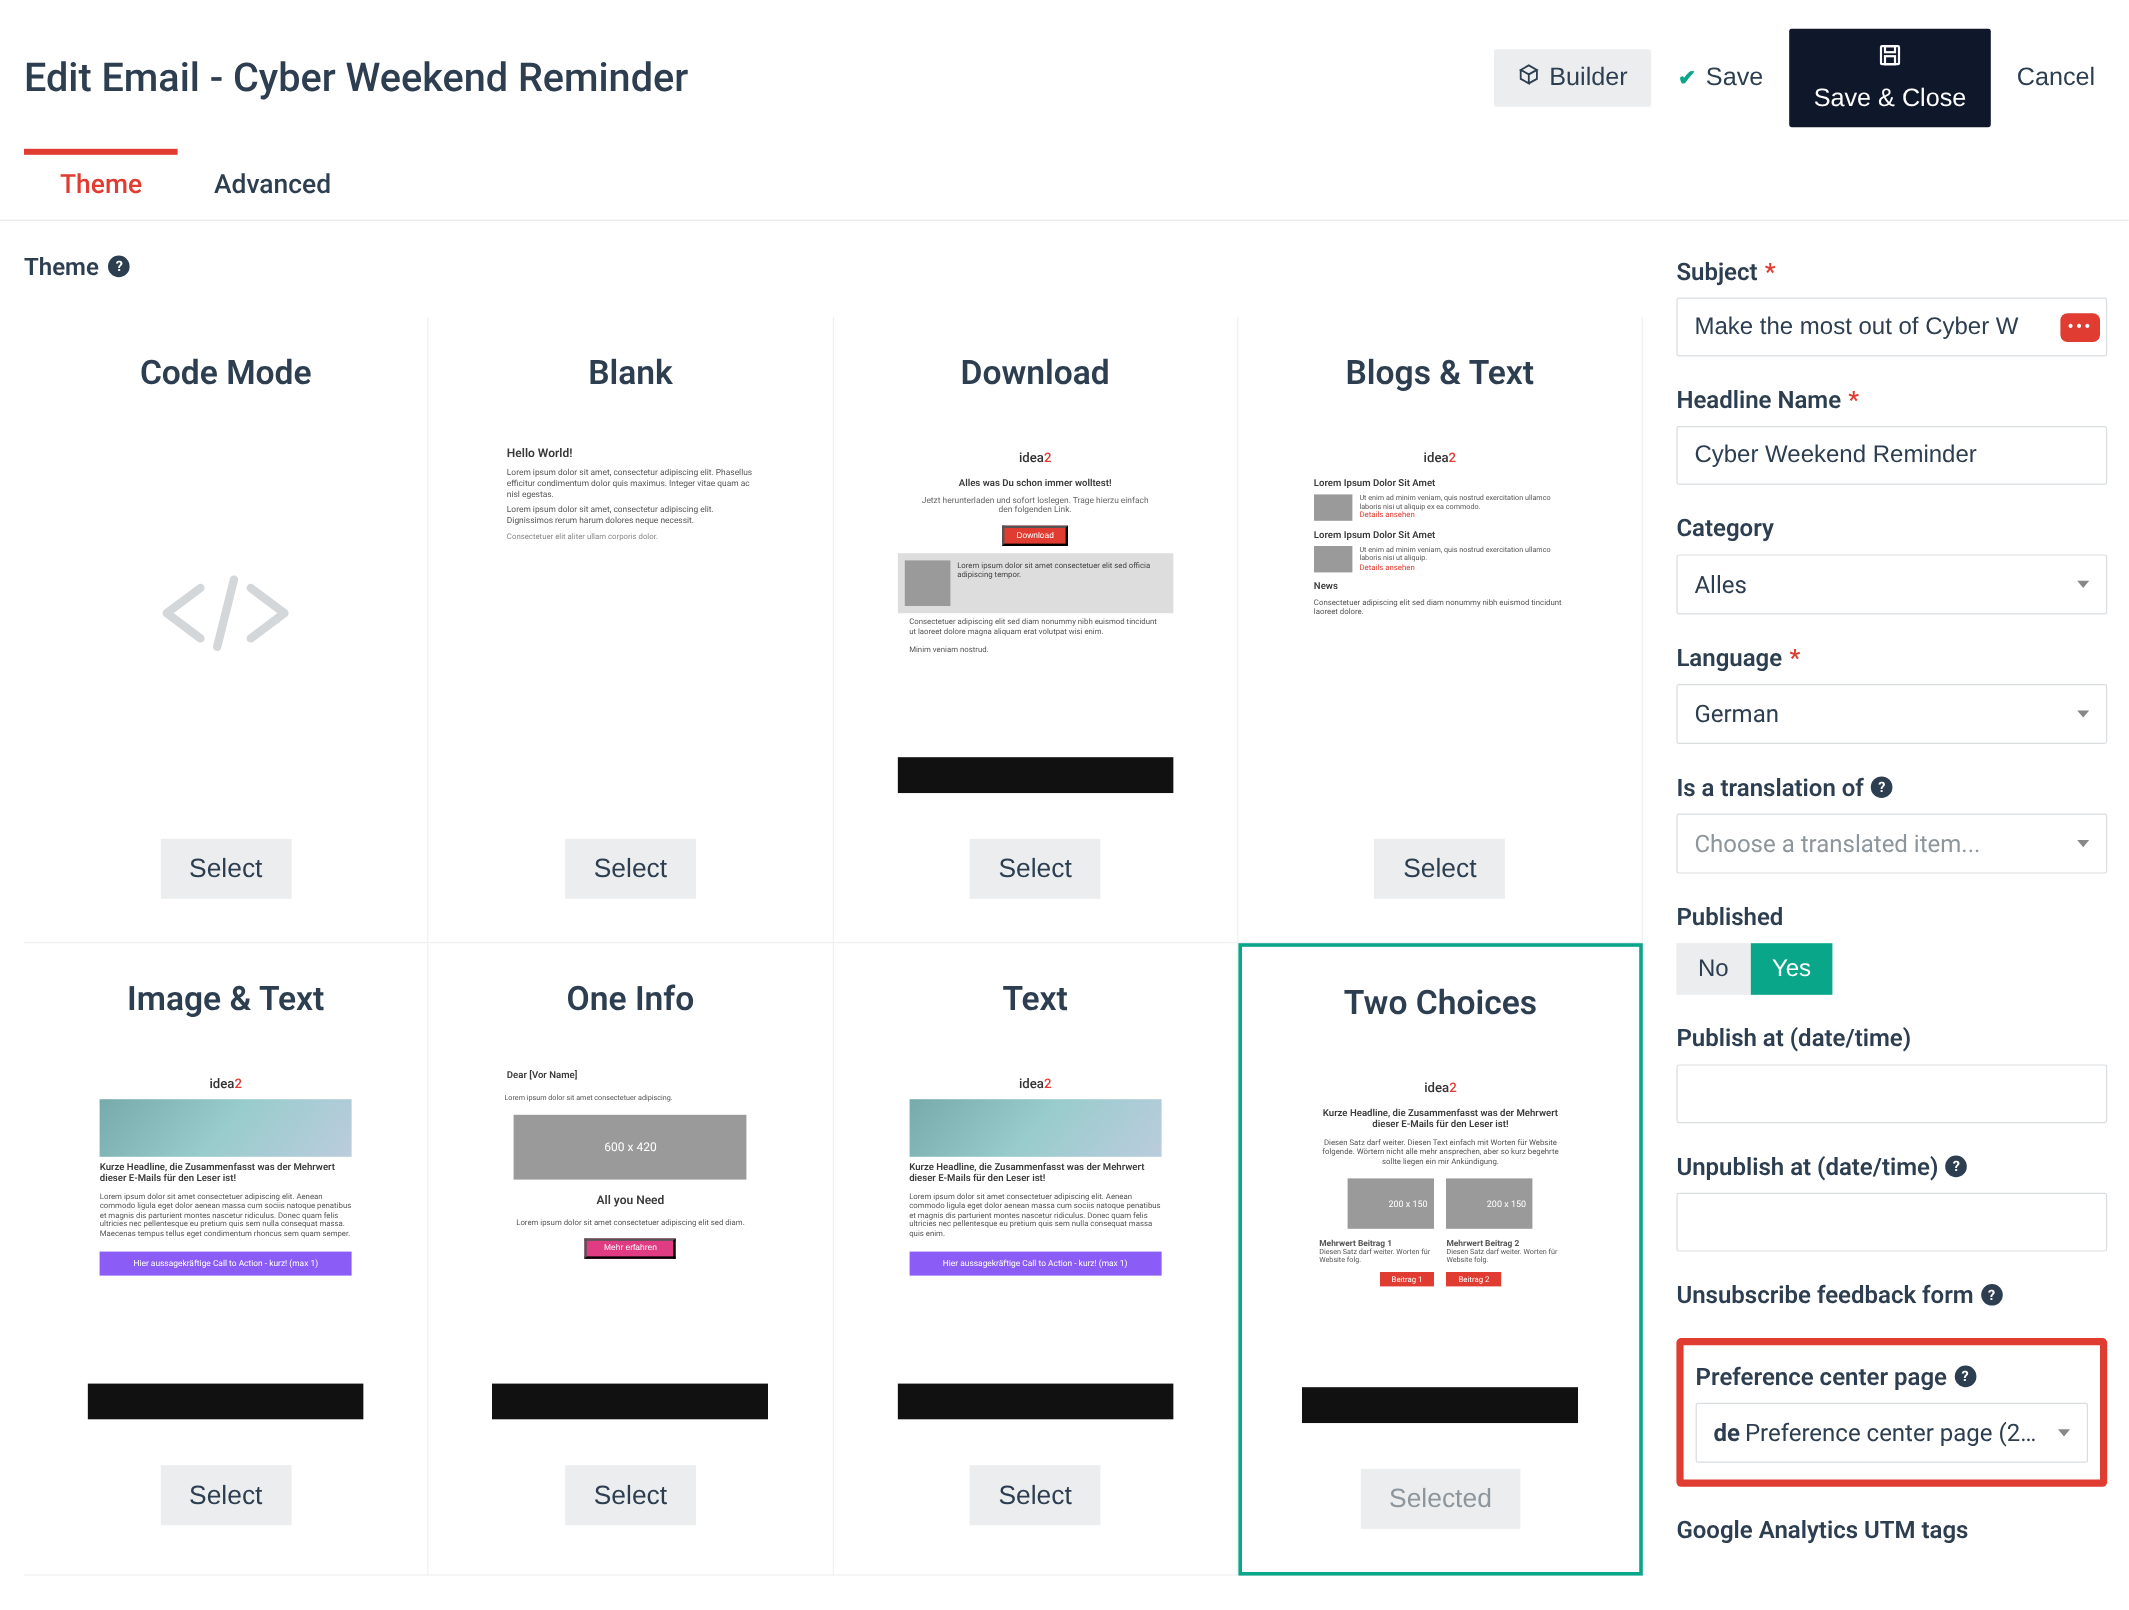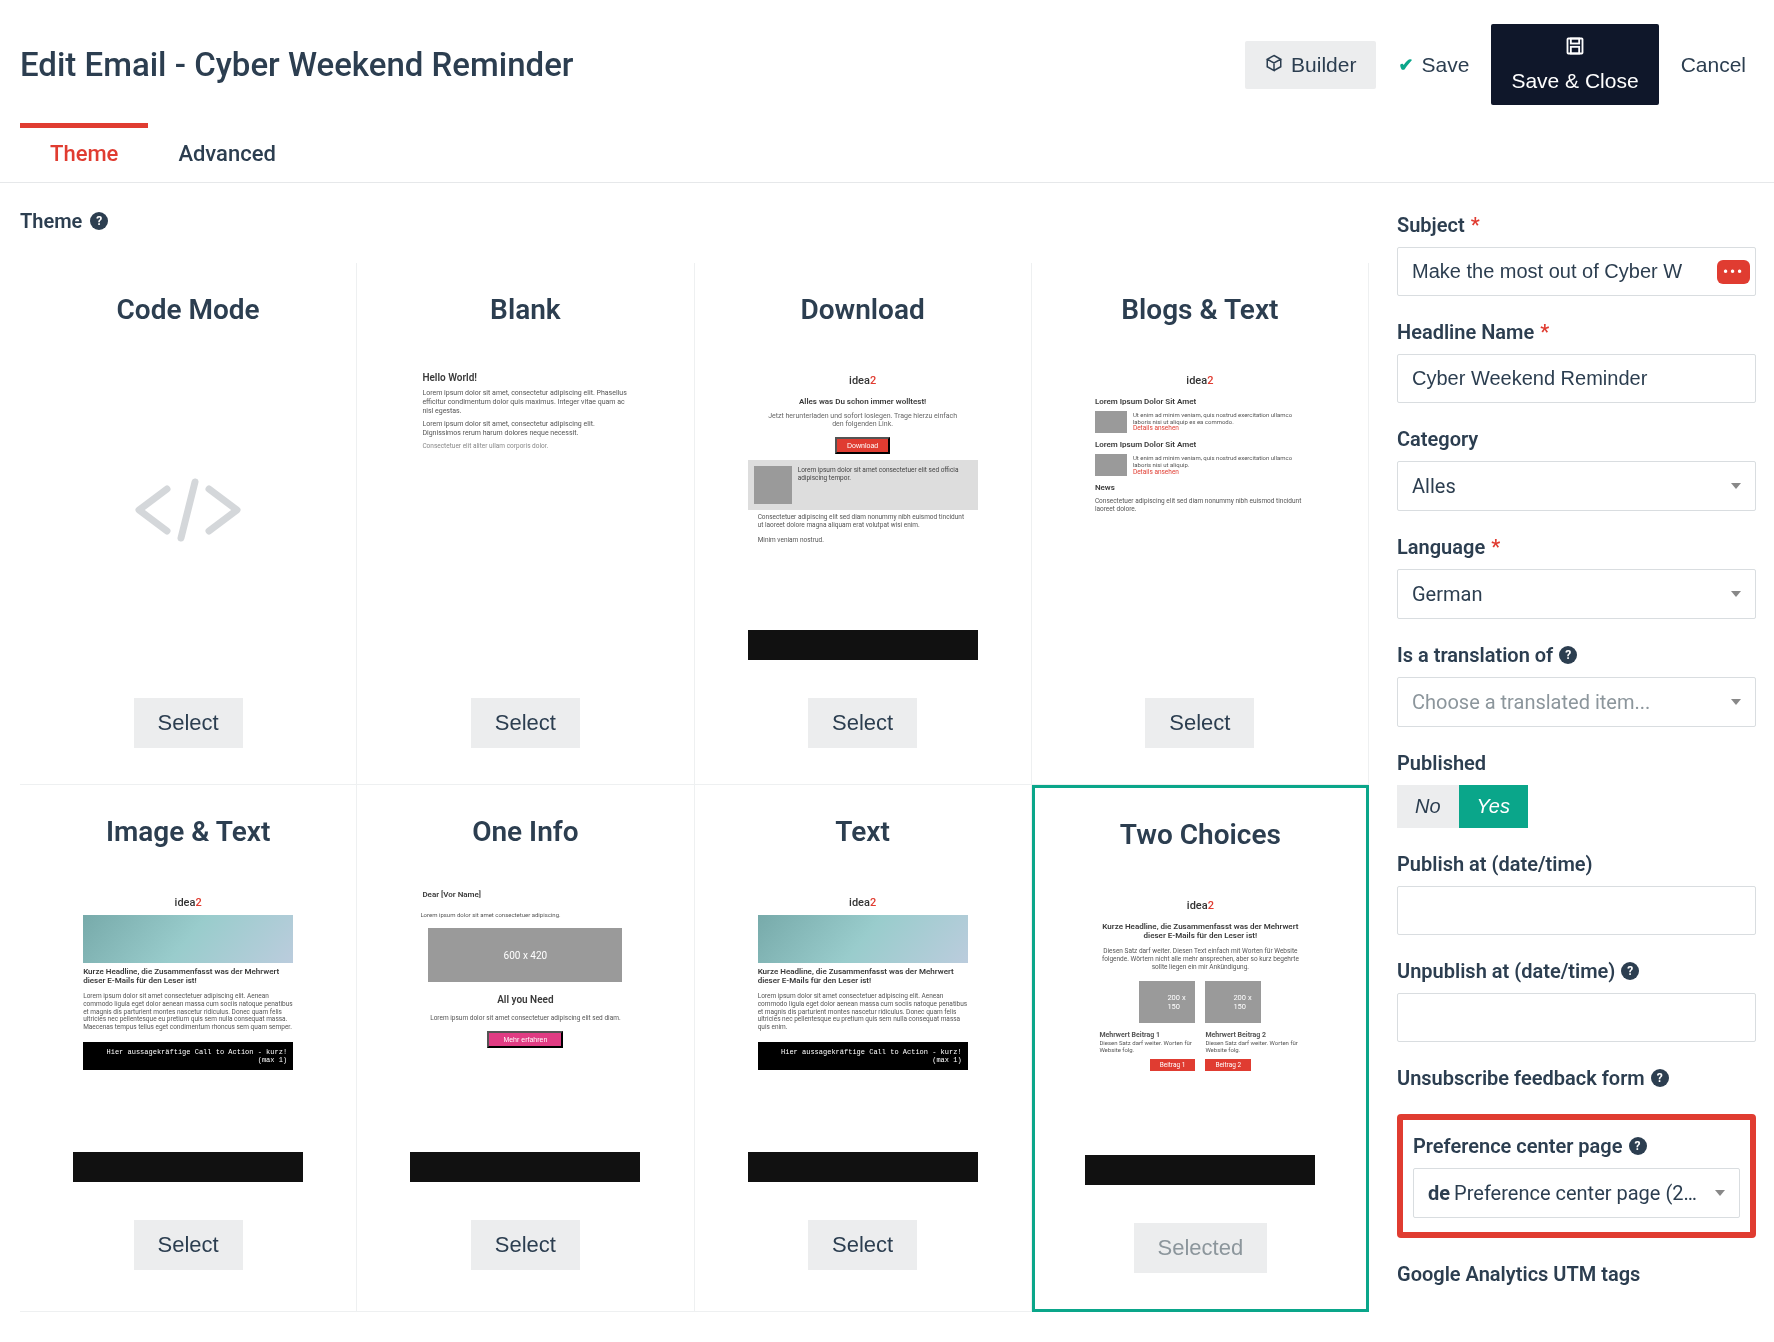--- a/index.html
+++ b/index.html
@@ -51,48 +51,48 @@
 .tiny-text { font-size:6.5px; color:#555; line-height:1.2; padding:4px 10px; }
 .footer-bar { background:#111; height:30px; margin-top:auto; }
 
 .blog-item { display:flex; gap:6px; padding:3px 10px; }
 .blog-img { width:32px; height:22px; background:#9a9a9a; flex-shrink:0; }
 .blog-txt { font-size:6px; color:#555; line-height:1.2; flex:1; }
 .blog-h { font-size:8px; font-weight:600; padding:4px 10px 2px; }
 .red-link { color:#e03c31; font-size:6.5px; }
 
 .hero-img { height:48px; background: linear-gradient(130deg,#7aa 0%,#9cc 50%,#bcd 100%); margin:0 10px; }
-.wide-red { background:#000000; color:#fff; font-size:7px; padding:6px; margin:6px 10px; text-align:right;font-family:Liberation Mono, monospace; }
+.wide-red { background:#8b5cf6; color:#fff; font-size:7px; padding:6px; margin:6px 10px; text-align:center; }
 
 .placeholder-img { background:#9a9a9a; color:#fff; font-size:10px; display:flex; align-items:center; justify-content:center; margin:6px 18px; height:54px; }
 .one-info-h { text-align:center; font-size:10px; font-weight:600; padding:6px; }
 .pink-btn { background:#e03c83; color:#fff; font-size:7px; padding:3px 14px; margin:4px auto; display:block; width:fit-content; }
 
 .two-boxes { display:flex; gap:10px; justify-content:center; padding:6px 14px; }
-.two-box { background:#9a9a9a; color:#fff; font-size:7.5px; width:56px; height:42px; display:flex; align-items:center; justify-content:center;padding-left:28px; }
+.two-box { background:#9a9a9a; color:#fff; font-size:7.5px; width:72px; height:42px; display:flex; align-items:center; justify-content:center;padding-left:28px; }
 .two-cols { display:flex; gap:10px; padding:2px 14px; }
 .two-col { flex:1; font-size:6px; color:#555; }
 .two-btns { display:flex; gap:10px; justify-content:center; padding:4px 14px; }
 .sm-red-btn { background:#e03c31; color:#fff; font-size:6.5px; padding:2px 10px; }
 
 .sidebar { width: 385px; padding: 30px 18px 30px 8px; }
 .field { margin-bottom: 24px; }
 .field-label { font-size: 20px; font-weight: 600; color: #2c3e50; margin-bottom: 10px; display: flex; align-items: center; gap: 6px; }
 .req { color: #e03c31; }
 .input, .select { width: 100%; border: 1px solid #d9dde0; padding: 12px 14px; font-size: 20px; color: #2c3e50; background: #fff; border-radius: 2px; }
 .input::placeholder { color: #8c969c; }
 .select { display:flex; align-items:center; justify-content:space-between; cursor:pointer; }
 .select .val { flex:1; white-space:nowrap; overflow:hidden; text-overflow:ellipsis; color:#2c3e50; }
 .select .placeholder-text { color:#8c969c; }
 .caret { width:0; height:0; border-left:5px solid transparent; border-right:5px solid transparent; border-top:6px solid #888; margin-left:8px; flex-shrink:0; }
 .input-wrap { position:relative; }
 .badge-red { position:absolute; right:6px; top:50%; transform:translateY(-50%); background:#e03c31; color:#fff; border-radius:6px; padding:4px 6px; font-size:14px; font-weight:bold; letter-spacing:2px; }
 
 .toggle { display:flex; }
-.toggle-opt { padding:10px 18px; font-size:20px; border:none; cursor:pointer;font-style:italic; }
+.toggle-opt { padding:10px 18px; font-size:20px; border:none; cursor:pointer; }
 .toggle-opt.no { background:#ecedee; color:#2c3e50; }
 .toggle-opt.yes { background:#0aa68a; color:#fff; }
 
 .highlight-box { border: 6px solid #e03c31; padding: 14px 10px; margin-bottom: 24px; border-radius: 4px; }
 .lang-tag { font-weight:700; margin-right:4px; }
 .clear-x { color:#888; font-size:18px; margin-left:4px; }
 
 .icon-cube { display:inline-block; width:18px; height:18px; }
 .icon-disk { display:inline-block; width:20px; height:20px; }
 </style>

